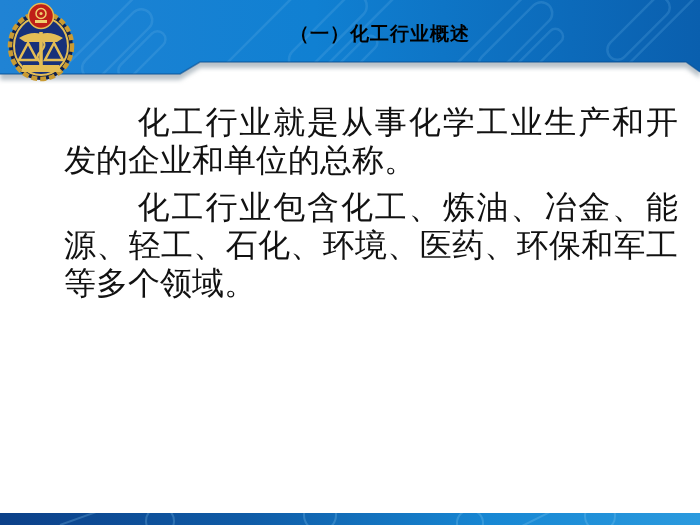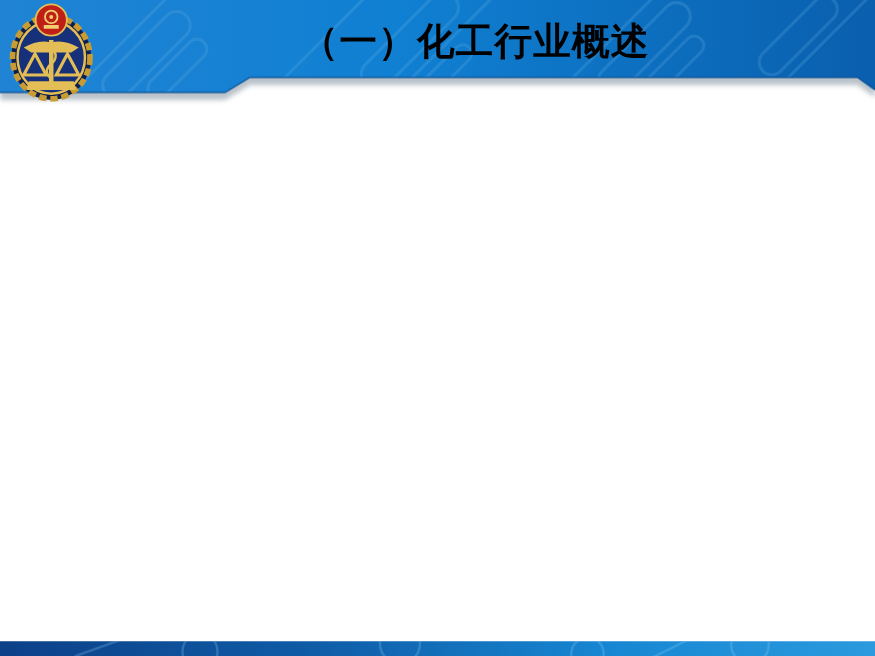--- a/index.html
+++ b/index.html
@@ -22,21 +22,21 @@
     top: 0;
     left: 0;
     display: block;
   }
   .slide-title {
     position: absolute;
     top: 17px;
     left: 70px;
     width: 620px;
     text-align: center;
-    font-size: 30px;
+    font-size: 19px;
     font-weight: bold;
     color: #000000;
     letter-spacing: 1px;
     line-height: 34px;
     font-family: "Liberation Sans", "DejaVu Sans", sans-serif;
     white-space: nowrap;
   }
 
   
   .emblem {
@@ -148,20 +148,22 @@
       <circle cx="35" cy="14" r="12.5" fill="#bf1f17" stroke="#e3bd55" stroke-width="1.5"></circle>
       <circle cx="35" cy="11.5" r="5" fill="none" stroke="#f0cf6e" stroke-width="1.5"></circle>
       <rect x="29" y="18" width="12" height="3" fill="#f0cf6e"></rect>
       <circle cx="35" cy="11.5" r="1.6" fill="#f0cf6e"></circle>
     </g>
   </svg>
 
   <div class="slide-title">（一）化工行业概述</div>
 
   <div class="body-text">
+    <p>化工行业就是从事化学工业生产和开发的企业和单位的总称。</p>
+    <p>化工行业包含化工、炼油、冶金、能源、轻工、石化、环境、医药、环保和军工等多个领域。</p>
   </div>
 
   <div class="bottom-bar">
     <svg width="700" height="12" viewBox="0 0 700 12">
       <g stroke="#8fd0f4" fill="none" stroke-width="2" opacity="0.25">
         <circle cx="160" cy="8" r="14"></circle>
         <circle cx="320" cy="2" r="16"></circle>
         <circle cx="470" cy="10" r="13"></circle>
         <circle cx="600" cy="3" r="15"></circle>
         <line x1="60" y1="12" x2="110" y2="-6"></line>

